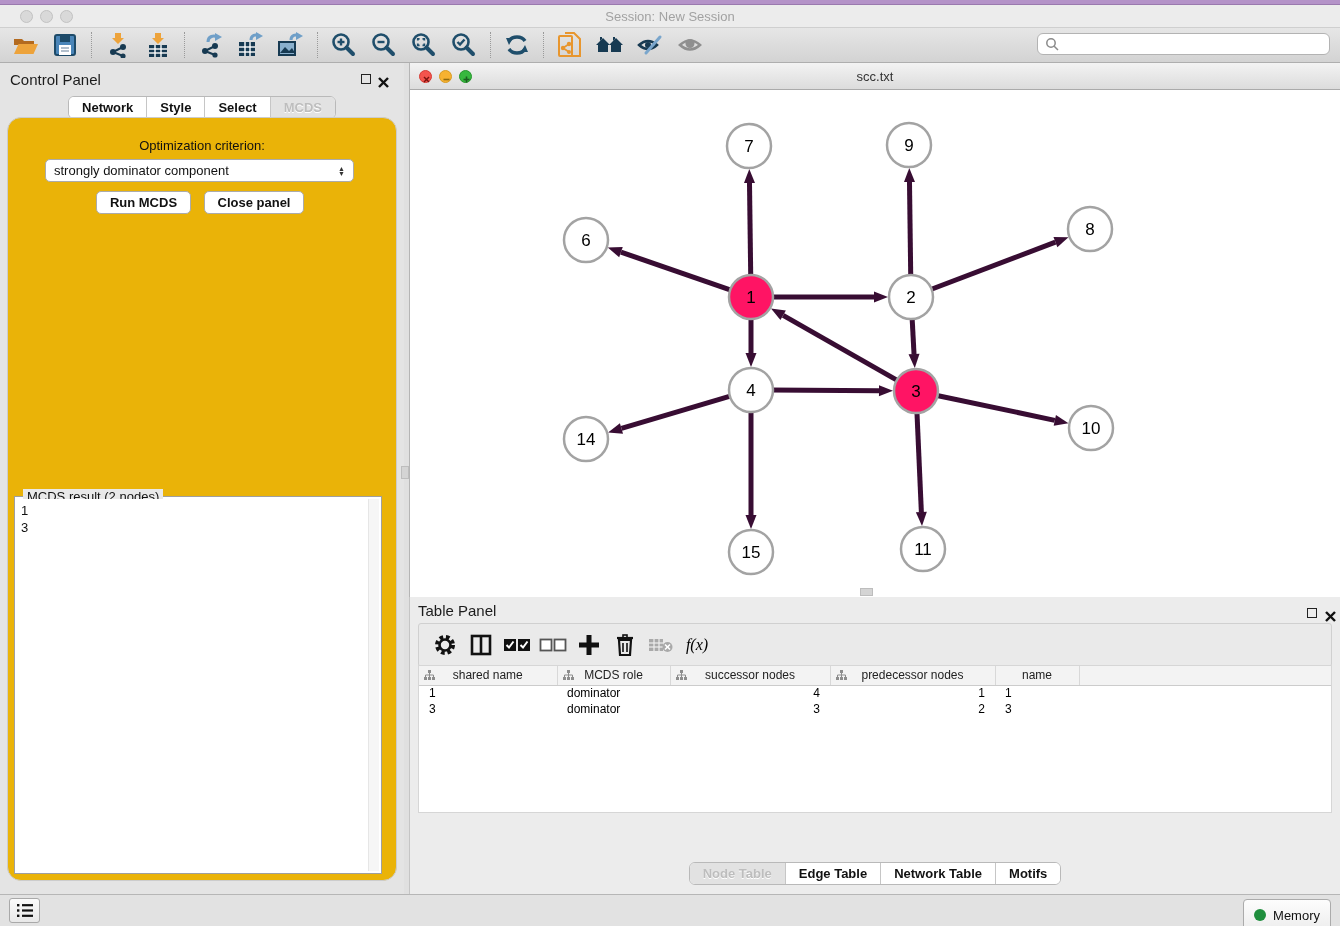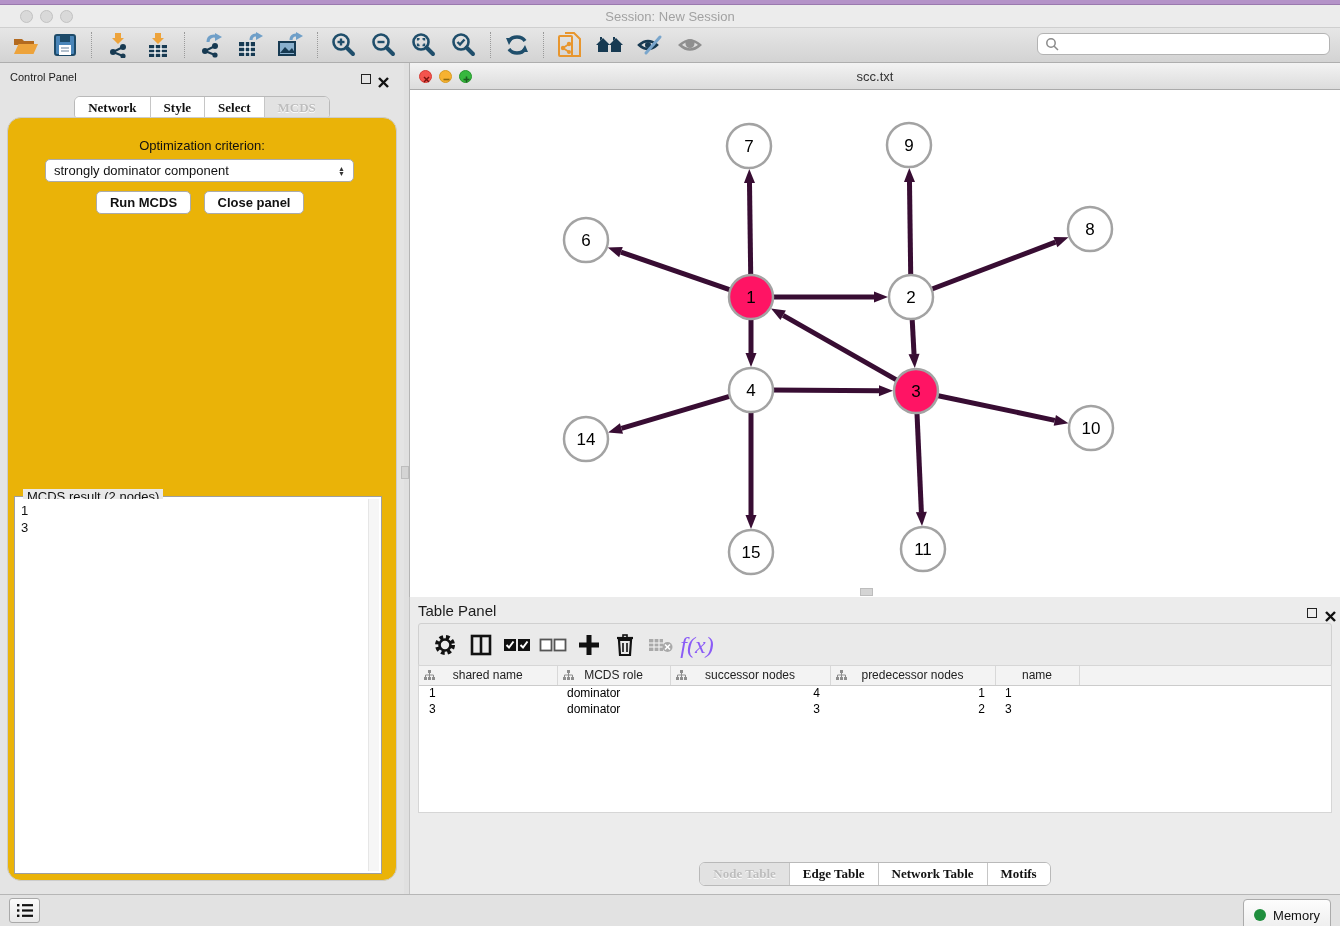--- a/index.html
+++ b/index.html
@@ -14,25 +14,25 @@
 
   
   .toolbar { position:absolute; left:0; top:28px; width:100%; height:35px; background:linear-gradient(#e6e6e6,#d3d3d3); border-bottom:1px solid #aeaeae; display:flex; align-items:center; }
   .tb-ico { width:34px; height:30px; display:flex; align-items:center; justify-content:center; margin:0 3px; }
   .tb-sep { width:1px; height:26px; margin:0 6px; border-left:1px dotted #9a9a9a; }
   .search-wrap { position:absolute; right:10px; top:5px; width:293px; height:22px; background:#fff; border:1px solid #b3b3b3; border-radius:6px; display:flex; align-items:center; }
   .search-wrap input { border:none; outline:none; flex:1; font-size:12px; background:transparent; padding:0 6px 0 2px; }
 
   
   .control-panel { position:absolute; left:0; top:63px; width:404px; height:831px; background:#e4e4e4; }
-  .cp-header { position:absolute; left:10px; top:8px; font-size:11px; color:#1c1c1c; }
+  .cp-header { position:absolute; left:10px; top:8px; font-size:15px; color:#1c1c1c; }
   .panel-float { position:absolute; width:10px; height:10px; border:1.5px solid #222; top:11px; }
   .panel-close { position:absolute; width:11px; height:11px; top:11px; }
   .cp-tabs { position:absolute; left:0; right:0; top:33px; display:flex; justify-content:center; }
-  .seg-group { display:flex; border:1px solid #b9b9b9; border-radius:6px; overflow:hidden; background:#fff;font-family:Liberation Serif, serif; }
+  .seg-group { display:flex; border:1px solid #b9b9b9; border-radius:6px; overflow:hidden; background:#fff; }
   .seg { padding:3px 13px; font-size:13px; font-weight:bold; color:#111; background:#fff; border-right:1px solid #c6c6c6; cursor:default; }
   .seg:last-child { border-right:none; }
   .seg.active { background:#e2e2e2; color:#bdbdbd; text-shadow:0 1px 0 #fff; }
   .cp-content { position:absolute; left:7px; right:7px; top:54px; bottom:13px; background:#eab308; border:1px solid #cccccc; border-radius:14px; }
   .opt-label { position:absolute; left:0; right:0; top:20px; text-align:center; font-size:13px; color:#111; }
   .opt-select { position:absolute; left:37px; right:42px; top:41px; height:23px; background:#fff; border:1px solid #ababab; border-radius:5px; font-size:13px; color:#111; display:flex; align-items:center; padding:0 8px; }
   .opt-select .chev { margin-left:auto; display:flex; flex-direction:column; line-height:5px; font-size:7px; color:#333; }
   .cp-btn { position:absolute; top:73px; height:23px; background:#fff; border:1px solid #ababab; border-radius:5px; font-size:13px; font-weight:bold; color:#111; text-align:center; line-height:21px; }
   .mcds-fieldset { position:absolute; left:6px; right:14px; top:378px; bottom:6px; border:1px solid #9f9f9f; background:#fff; }
   .mcds-legend { position:absolute; left:8px; top:-8px; background:#e9e9e9; padding:0 4px; font-size:13px; color:#111; }
@@ -50,21 +50,21 @@
   .net-title { position:absolute; left:0; right:0; top:6px; text-align:center; font-size:13px; color:#333; }
   .light { position:absolute; top:7px; width:13px; height:13px; border-radius:50%; }
   .net-canvas { position:absolute; left:0; top:27px; width:931px; height:502px; background:#fff; }
   svg.graph { width:100%; height:100%; display:block; }
 
   
   .table-panel { position:absolute; left:409px; top:597px; width:931px; height:297px; background:#ececec; border-left:1px solid #c5c5c5; }
   .tp-header { position:absolute; left:8px; top:5px; font-size:15px; color:#1c1c1c; }
   .tp-toolbar { position:absolute; left:8px; right:8px; top:26px; height:44px; background:#eaeaea; border:1px solid #d0d0d0; border-radius:3px; display:flex; align-items:center; padding-left:8px; }
   .tp-ico { width:36px; height:32px; display:flex; align-items:center; justify-content:center; }
-  .fx { font-family:"Liberation Serif",serif; font-style:italic; font-size:24px; color:#8b5cf6; }
+  .fx { font-family:"Liberation Serif",serif; font-style:italic; font-size:16px; color:#000000; }
   .node-table-wrap { position:absolute; left:8px; right:8px; top:68px; height:148px; background:#fff; border:1px solid #d6d6d6; overflow:hidden; }
   table.node-table { border-collapse:collapse; table-layout:fixed; width:100%; }
   table.node-table th { position:relative; height:19px; background:#f3f3f3; border-bottom:1px solid #cccccc; border-right:1px solid #d8d8d8; font-size:12px; font-weight:normal; color:#222; text-align:center; }
   table.node-table th:last-child { border-right:none; }
   table.node-table td { height:16px; font-size:12px; color:#000; padding:0 10px; white-space:nowrap; overflow:hidden; }
   td.al { text-align:left; } td.ar { text-align:right; }
   .tree-ico { position:absolute; left:5px; top:4px; }
   .tp-tabs { position:absolute; left:0; right:0; top:265px; display:flex; justify-content:center; }
 
   

